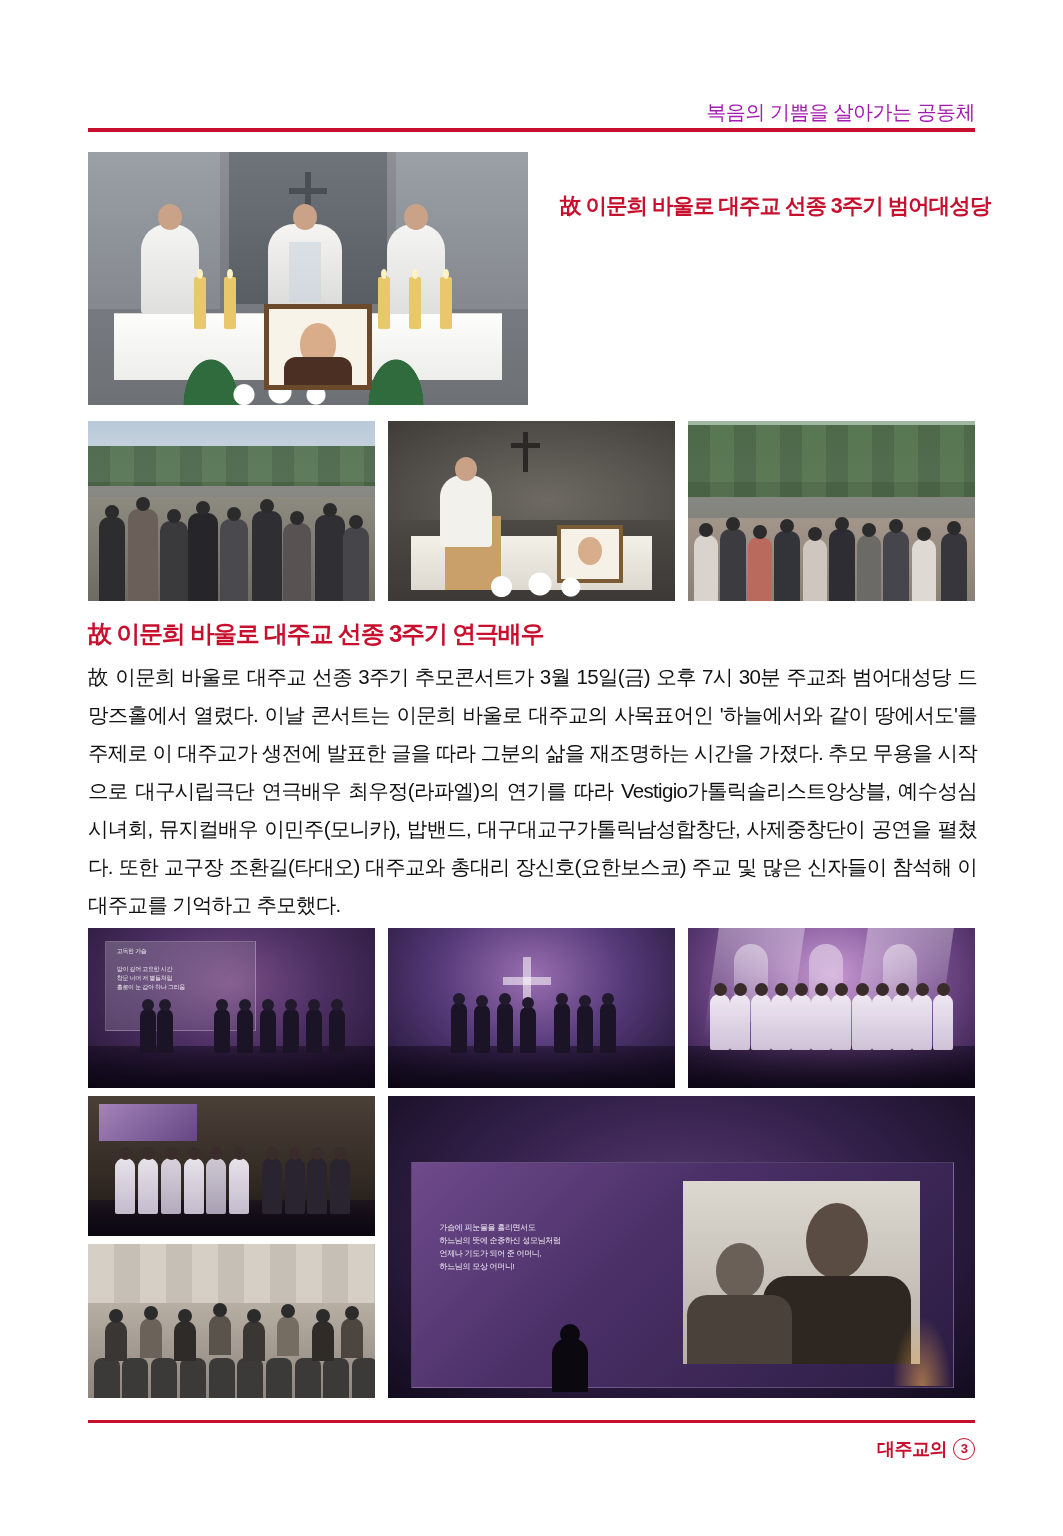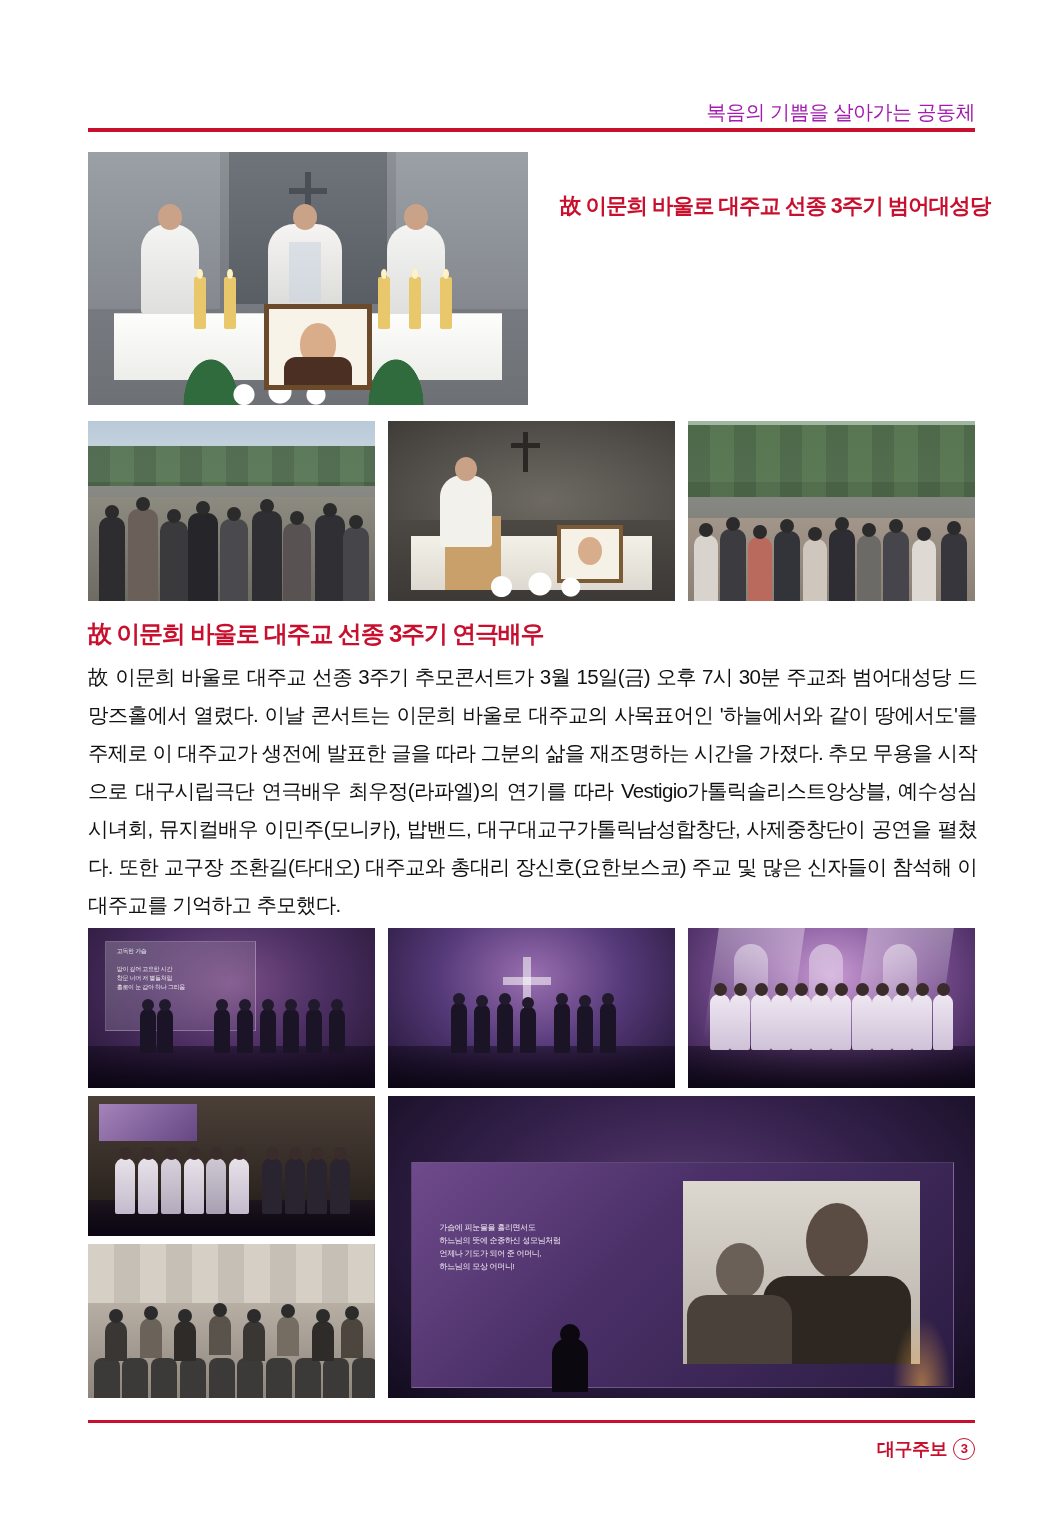--- a/index.html
+++ b/index.html
@@ -613,16 +613,16 @@
           </div>
         </div>
         <div class="silhouette"></div>
         <div class="stage-light"></div>
       </div>
     </div>
   </div>
 
   <div class="footer-rule"></div>
   <div class="footer-text">
-    <span>대구주보</span><span class="pagenum">3</span>
+    <span>대주교의</span><span class="pagenum">3</span>
   </div>
 
 </div>
 
 </body></html>

